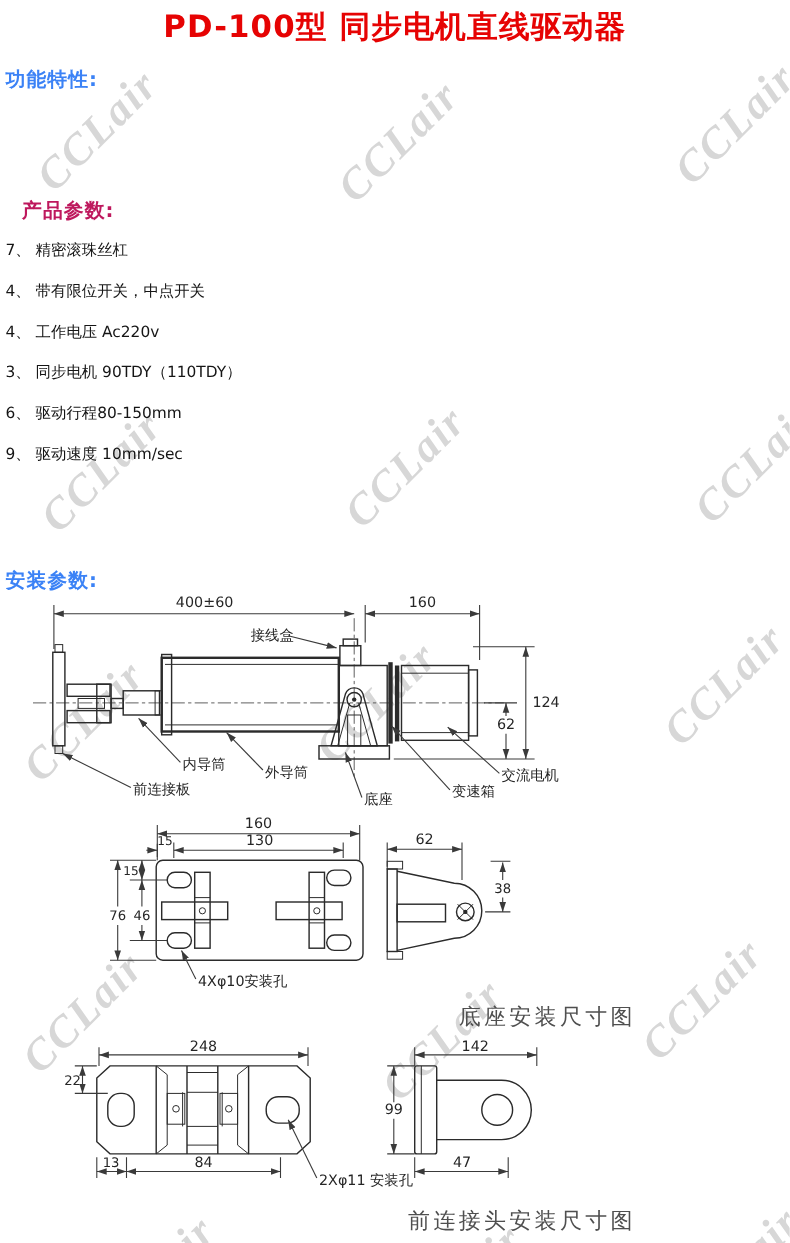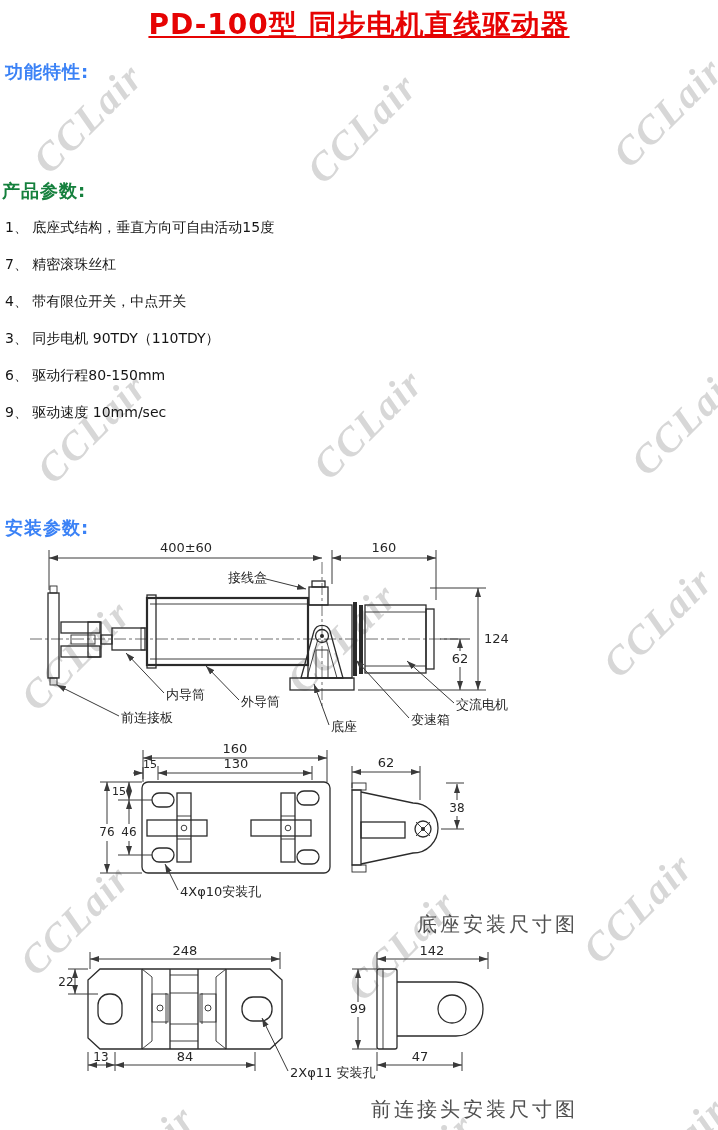--- a/index.html
+++ b/index.html
@@ -11,28 +11,28 @@
   .wm-layer { position:absolute; inset:0; z-index:0; pointer-events:none; }
   .wm {
     position:absolute; transform:translate(-50%,-50%) rotate(-45deg);
     font:italic 700 40px "Liberation Serif", serif; color:#d7d7d7;
     letter-spacing:2px; white-space:nowrap; user-select:none;
   }
   
   .content { position:absolute; inset:0; z-index:1; }
   .title {
     position:absolute; top:6px; left:0; width:718px; text-align:center;
-    font-size:28px; font-weight:700; color:#e60303; letter-spacing:1px;text-decoration:underline;
+    font-size:28px; font-weight:700; color:#e60303; letter-spacing:1px;
   }
   .h-red {
     position:absolute; left:5px; font-size:18px; font-weight:700; color:#3b82f6;
     letter-spacing:1px;
   }
   .h-blue {
-    position:absolute; left:2px; font-size:18px; font-weight:700; color:#15803d;
+    position:absolute; left:20px; font-size:18px; font-weight:700; color:#be185d;
     letter-spacing:1px;
   }
   .feature-text {
     position:absolute; top:90px; left:5px; width:711px;
     font-size:14px; line-height:27px; color:#151515; text-align:justify;
   }
   .feature-text b { font-weight:700; }
   .param-list { position:absolute; top:212px; left:5px; width:700px; }
   .param-item {
     height:37px; padding-top:7px; box-sizing:border-box;
@@ -79,23 +79,23 @@
   </div>
 
   <div class="content">
 
     <div class="title">PD-100型 同步电机直线驱动器</div>
 
     <div class="h-red" style="top:60px">功能特性:</div>
 
     <div class="h-blue" style="top:179px">产品参数:</div>
     <div class="param-list">
-      <div class="param-item">1、 底座式结构，垂直方向可自由活动15度</div>
       <div class="param-item">7、 精密滚珠丝杠</div>
       <div class="param-item">4、 带有限位开关，中点开关</div>
+      <div class="param-item">4、 工作电压 Ac220v</div>
       <div class="param-item">3、 同步电机 90TDY（110TDY）</div>
       <div class="param-item">6、 驱动行程80-150mm</div>
       <div class="param-item">9、 驱动速度 10mm/sec</div>
     </div>
 
     <div class="h-red" style="top:516px">安装参数:</div>
 
     <svg class="drawing" style="top:532px" width="718" height="210" viewBox="0 0 718 210">
       <defs>
         <marker id="ar1" markerWidth="10" markerHeight="8" refX="9" refY="3.5" orient="auto-start-reverse" markerUnits="userSpaceOnUse">

